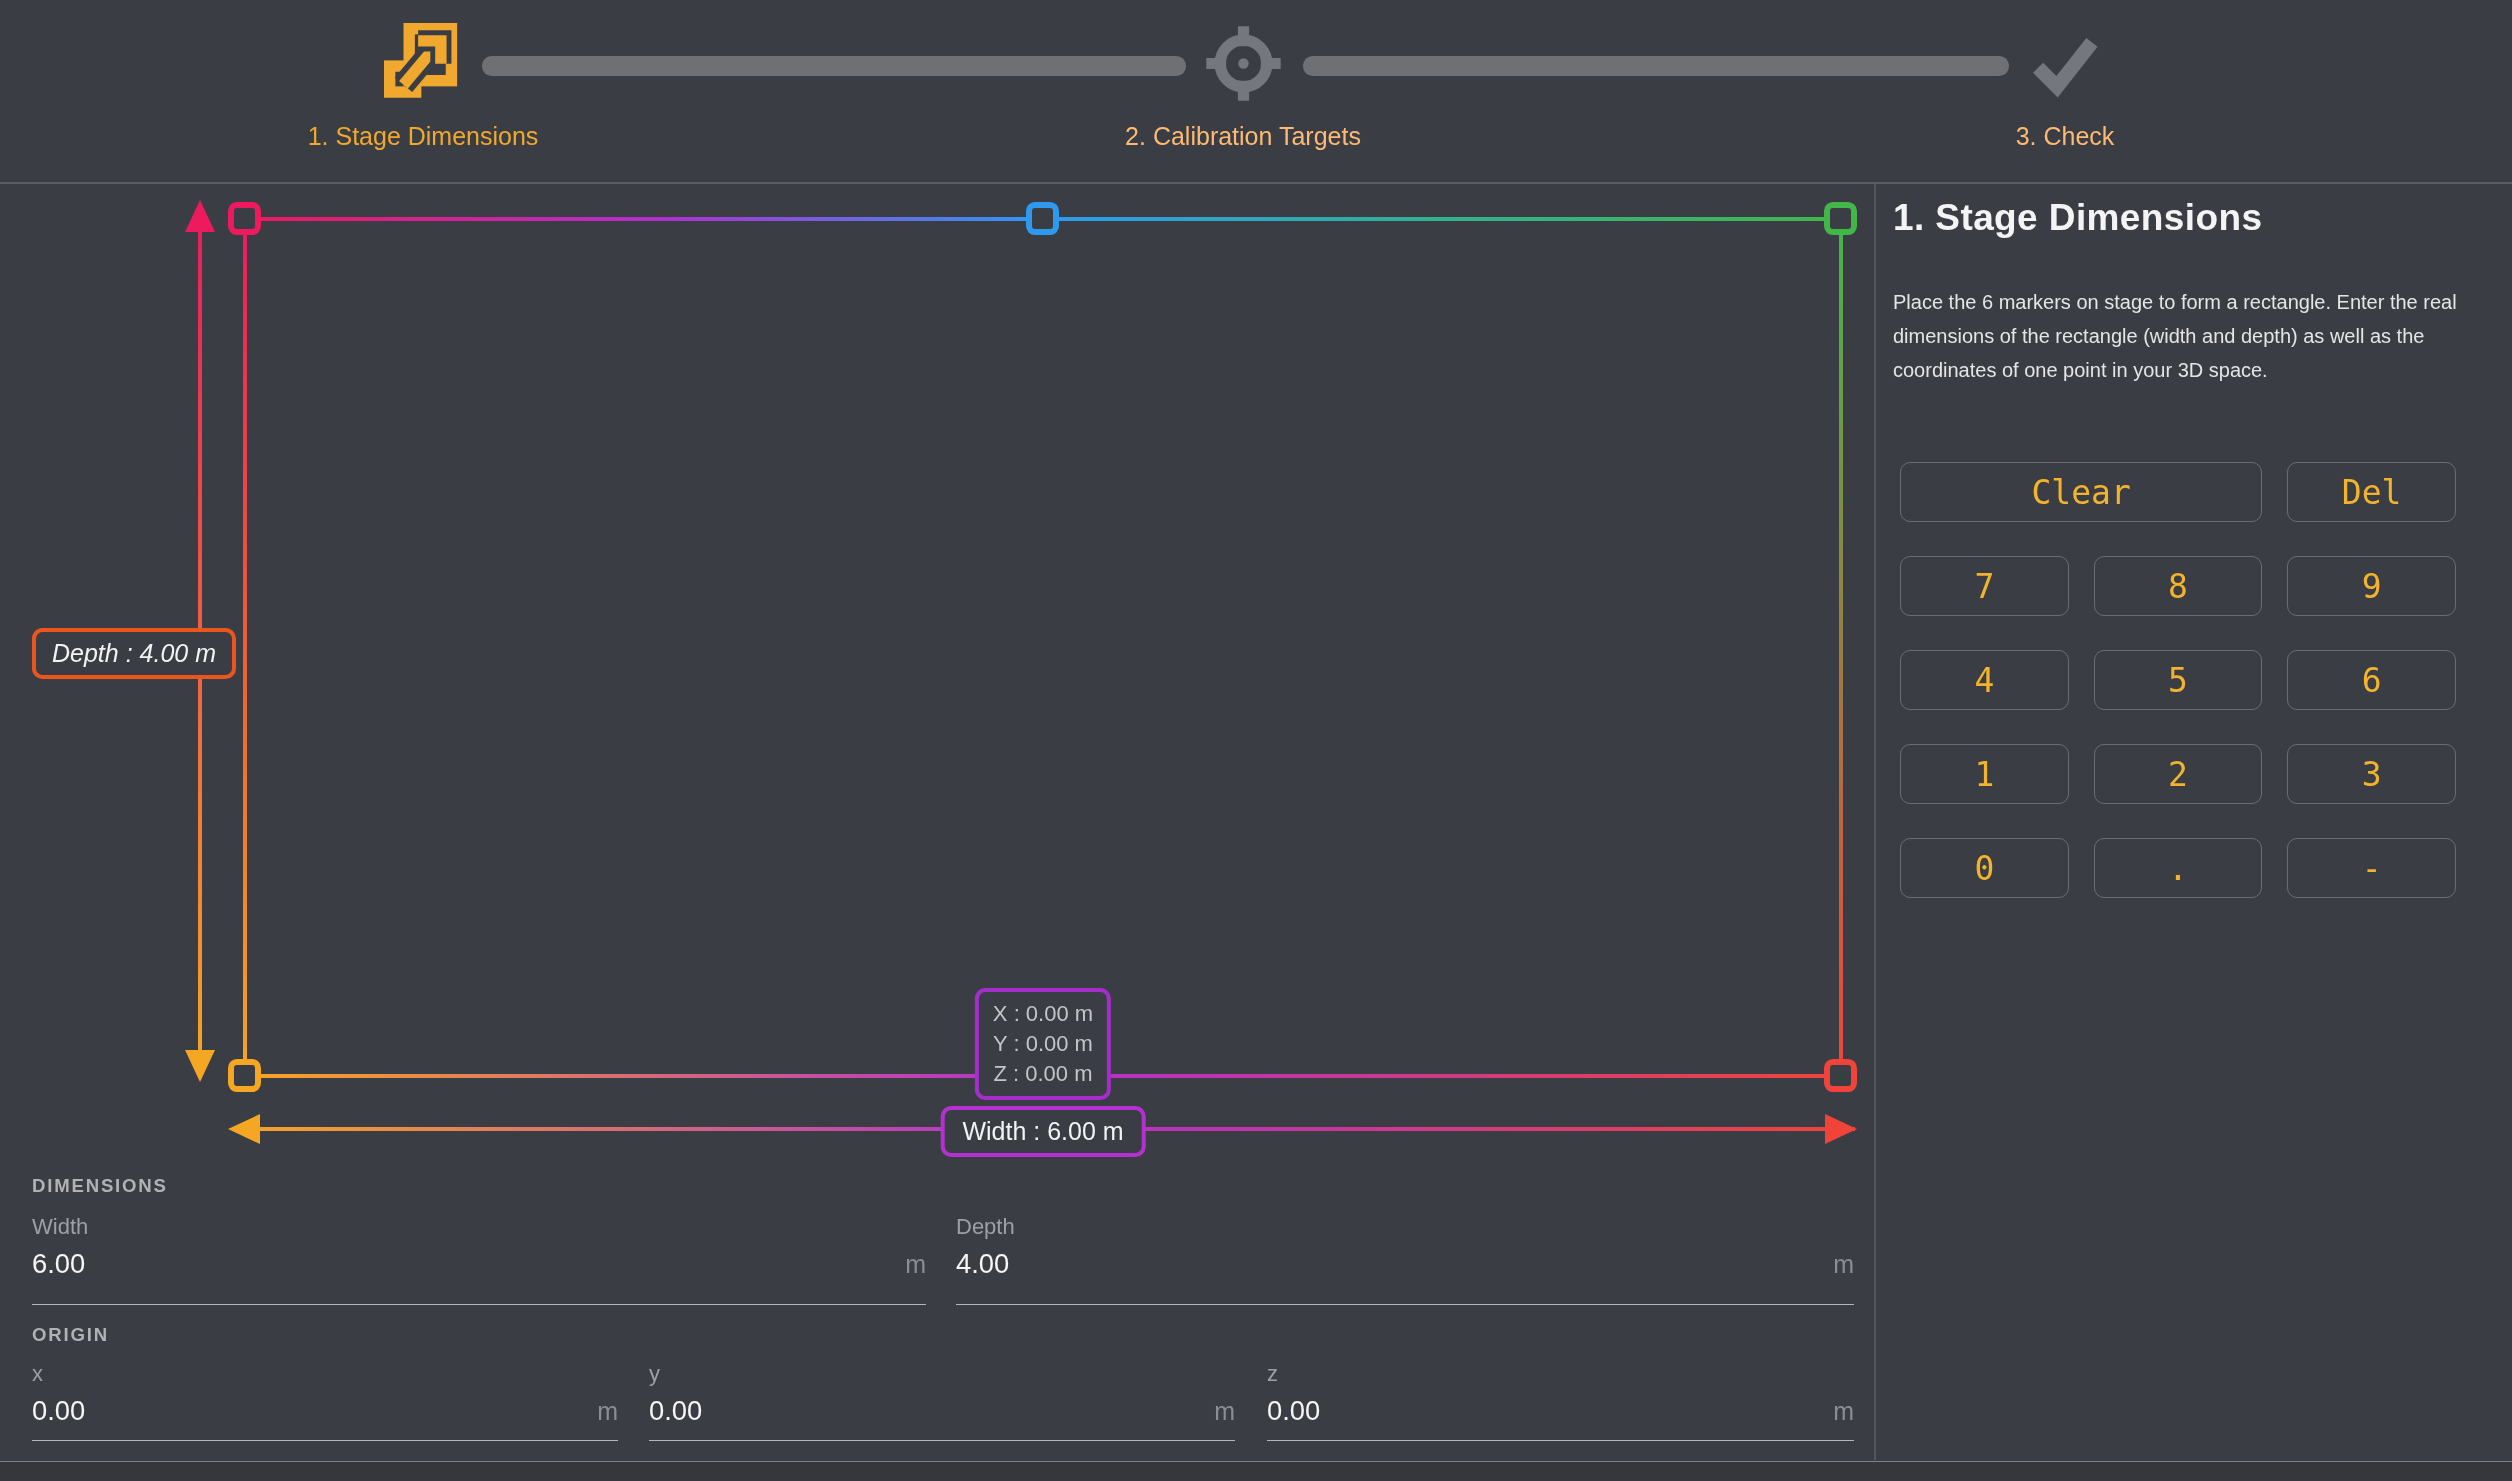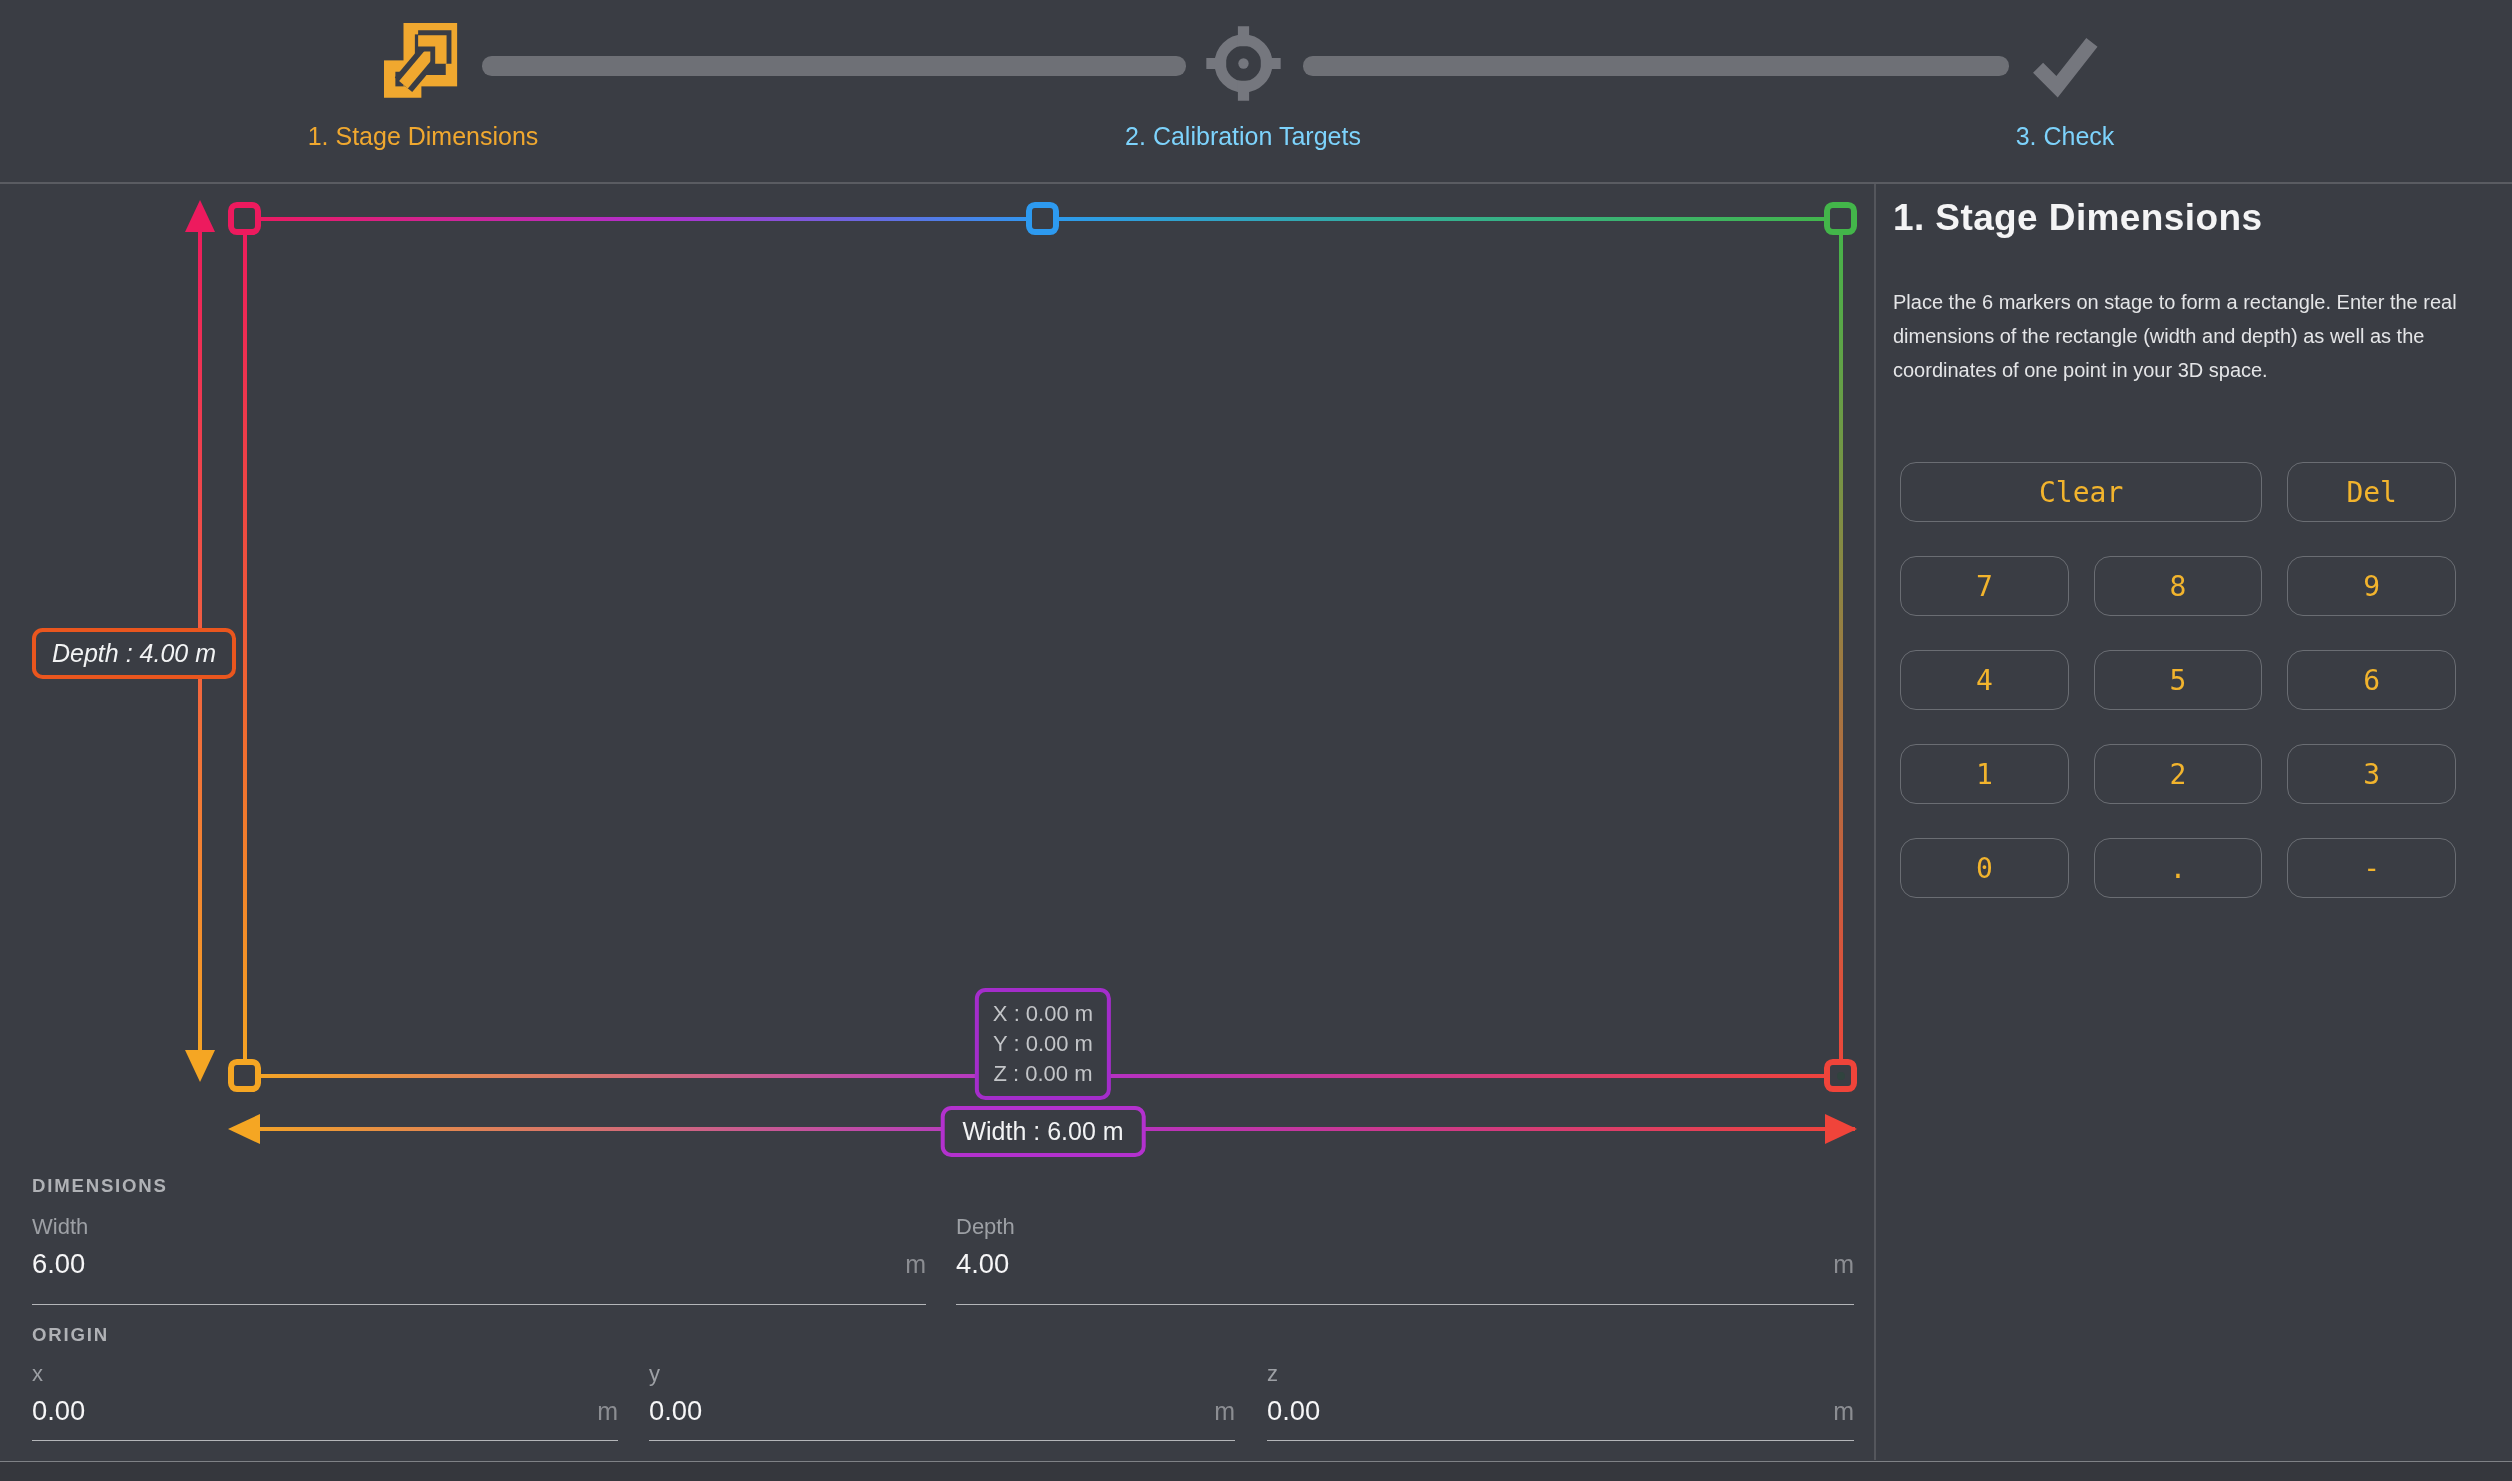--- a/index.html
+++ b/index.html
@@ -10,21 +10,21 @@
     -webkit-font-smoothing:antialiased;
   }
   .abs{position:absolute;}
 
   
   .hdr-divider{left:0;top:182px;width:2512px;height:1.8px;background:#5a5c62;}
   .step-icon{position:absolute;}
   .step-bar{position:absolute;top:56px;height:19.5px;border-radius:9.7px;background:#6e7076;}
   .step-label{
     position:absolute;top:122px;transform:translateX(-50%);
-    font-size:25px;color:#7dd3fc;white-space:nowrap;
+    font-size:25px;color:#fdba74;white-space:nowrap;
   }
   .step-label.active{color:#f0a82f;}
 
   
   .edge{position:absolute;z-index:1;}
   .edge-top{left:245px;top:217px;width:1597px;height:4.4px;
     background:linear-gradient(90deg,#ed1a5e 0%,#b030cf 26%,#2d9af0 50%,#35b18d 76%,#43b64a 100%);}
   .edge-bottom{left:245px;top:1074px;width:1597px;height:4.4px;
     background:linear-gradient(90deg,#f5a623 0%,#b030cf 50%,#f0443a 100%);}
   .edge-left{left:243px;top:217px;width:4.4px;height:861px;
@@ -89,22 +89,22 @@
   .side-desc{
     position:absolute;left:1893px;top:285px;width:590px;
     font-size:20px;line-height:34px;color:#e4e5e7;
   }
   .numpad{
     position:absolute;left:1900px;top:462px;width:556px;
     display:grid;grid-template-columns:1fr 1fr 1fr;
     column-gap:25px;row-gap:34px;
   }
   .key{
-    height:60px;background:transparent;border:1.8px solid #6a6d73;border-radius:16px;
-    color:#f2b42d;font-family:"DejaVu Sans Mono",monospace;font-size:28px;
+    height:60px;background:transparent;border:1.8px solid #6a6d73;border-radius:10px;
+    color:#f2b42d;font-family:"DejaVu Sans Mono",monospace;font-size:33px;
     display:flex;align-items:center;justify-content:center;cursor:pointer;padding:16px;
   }
   .key-clear{grid-column:1 / span 2;}
 </style>
 </head>
 <body>
 
 <div class="app">
 
   <div class="abs hdr-divider"></div>

